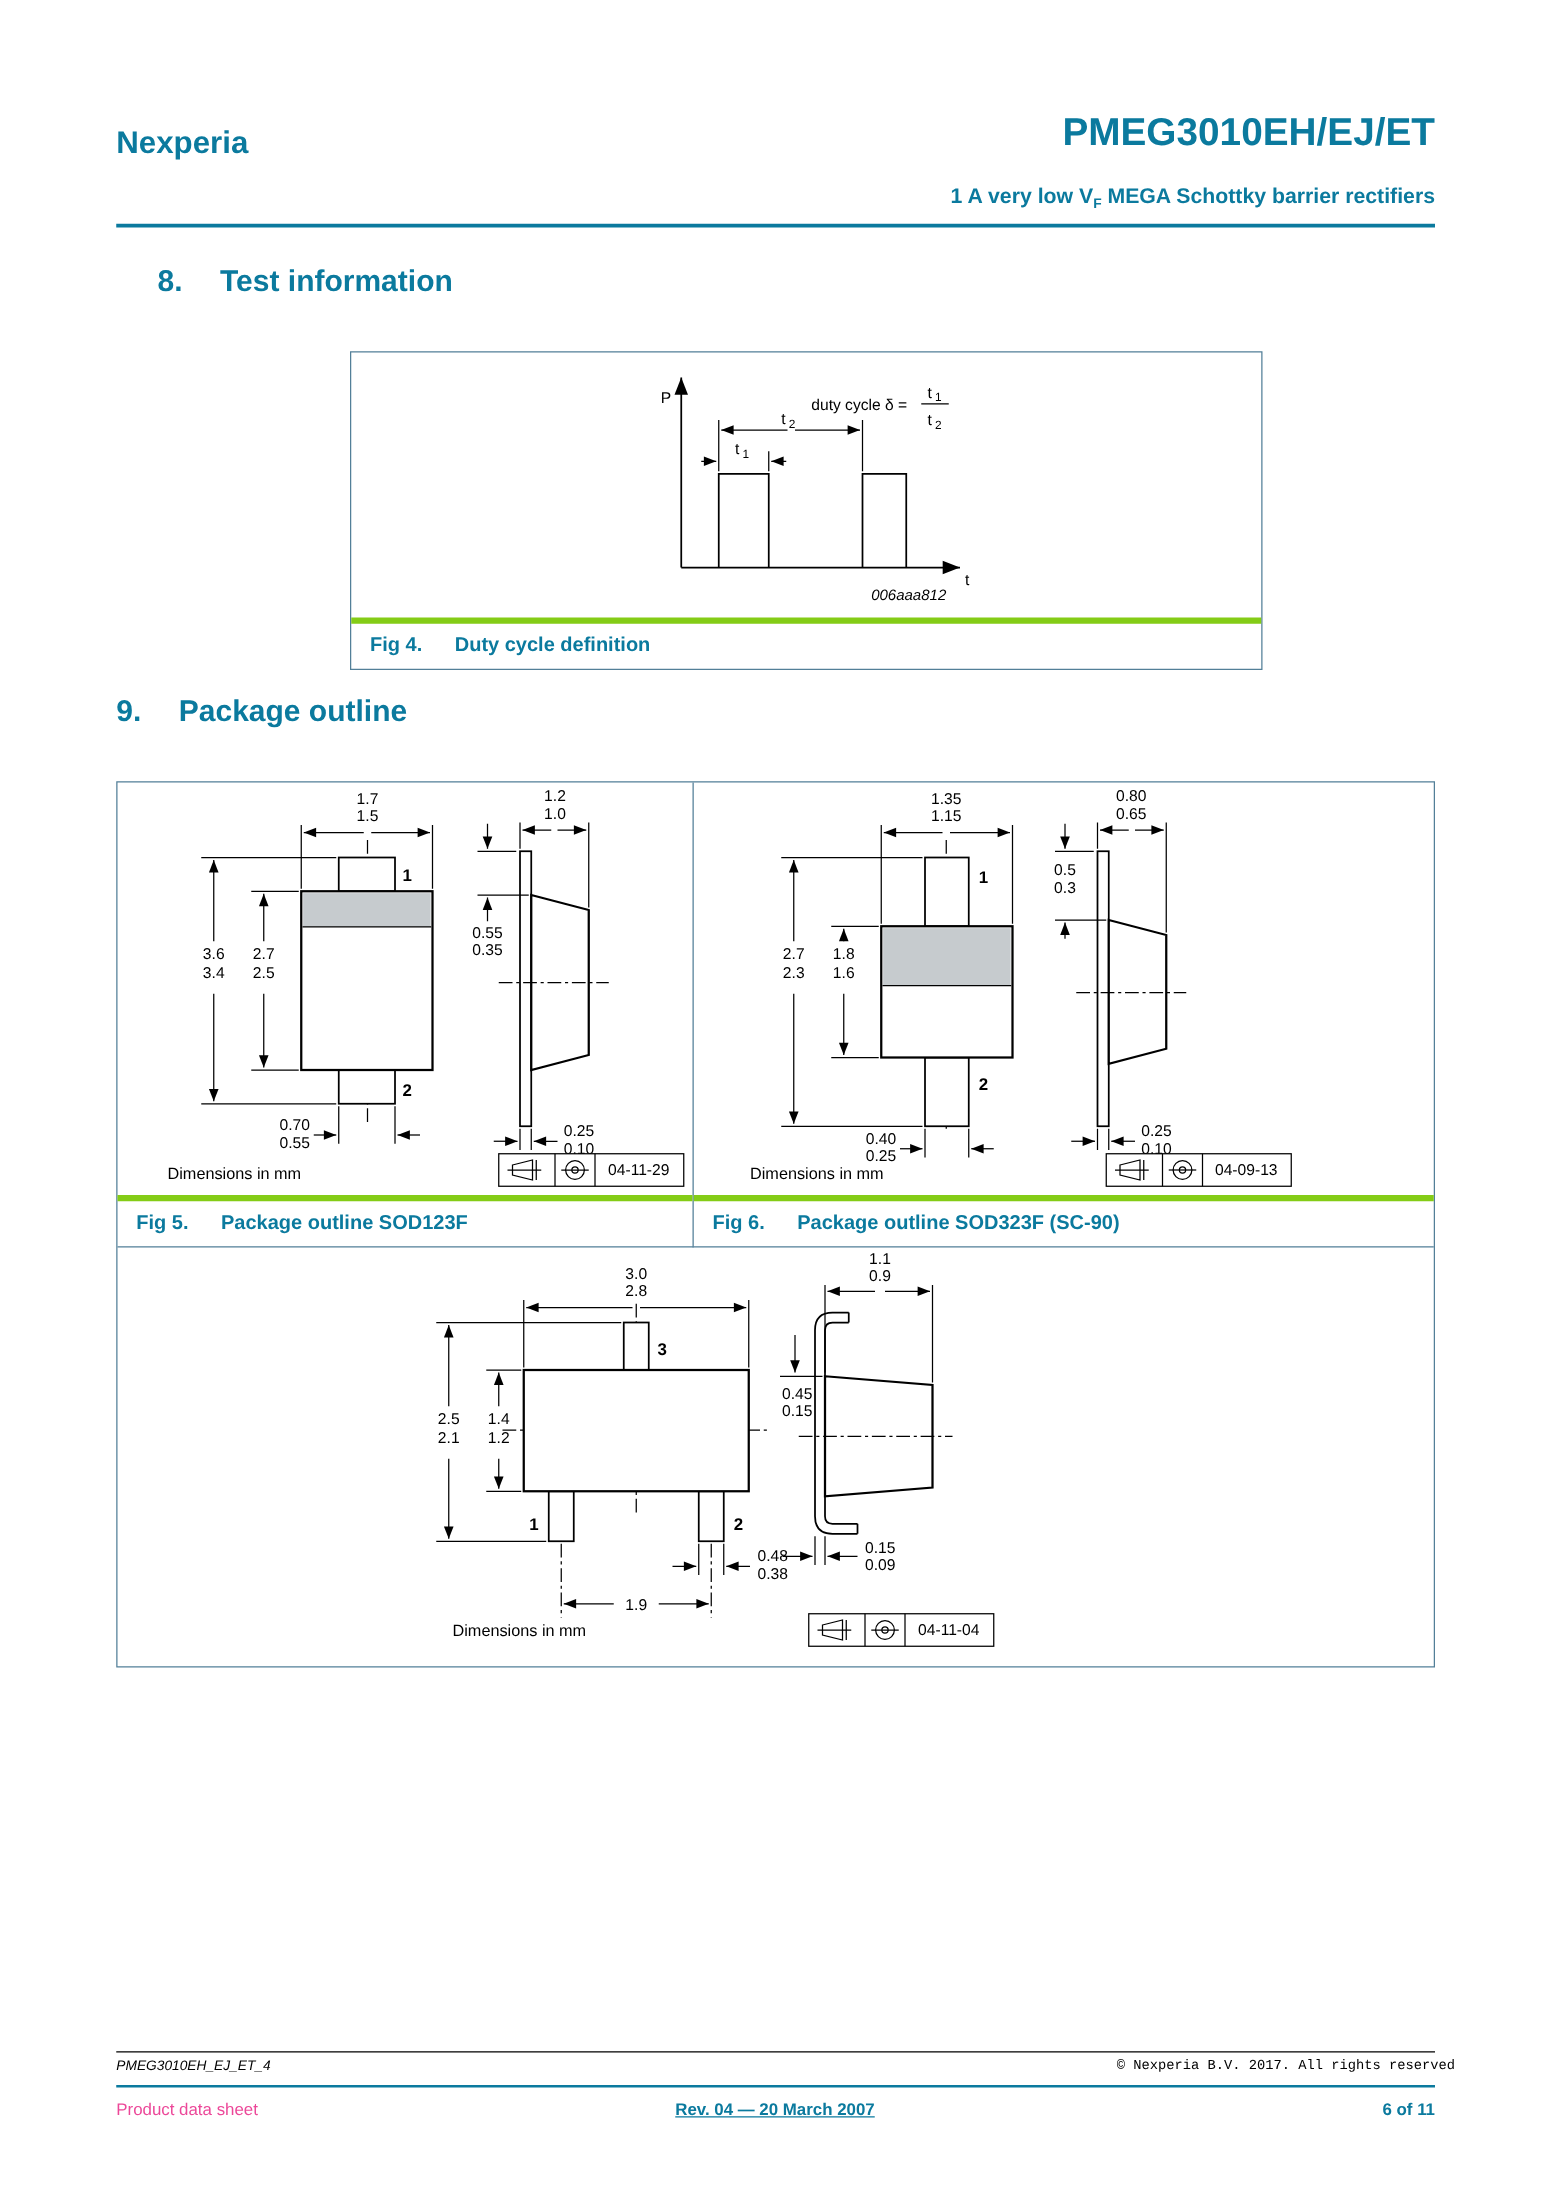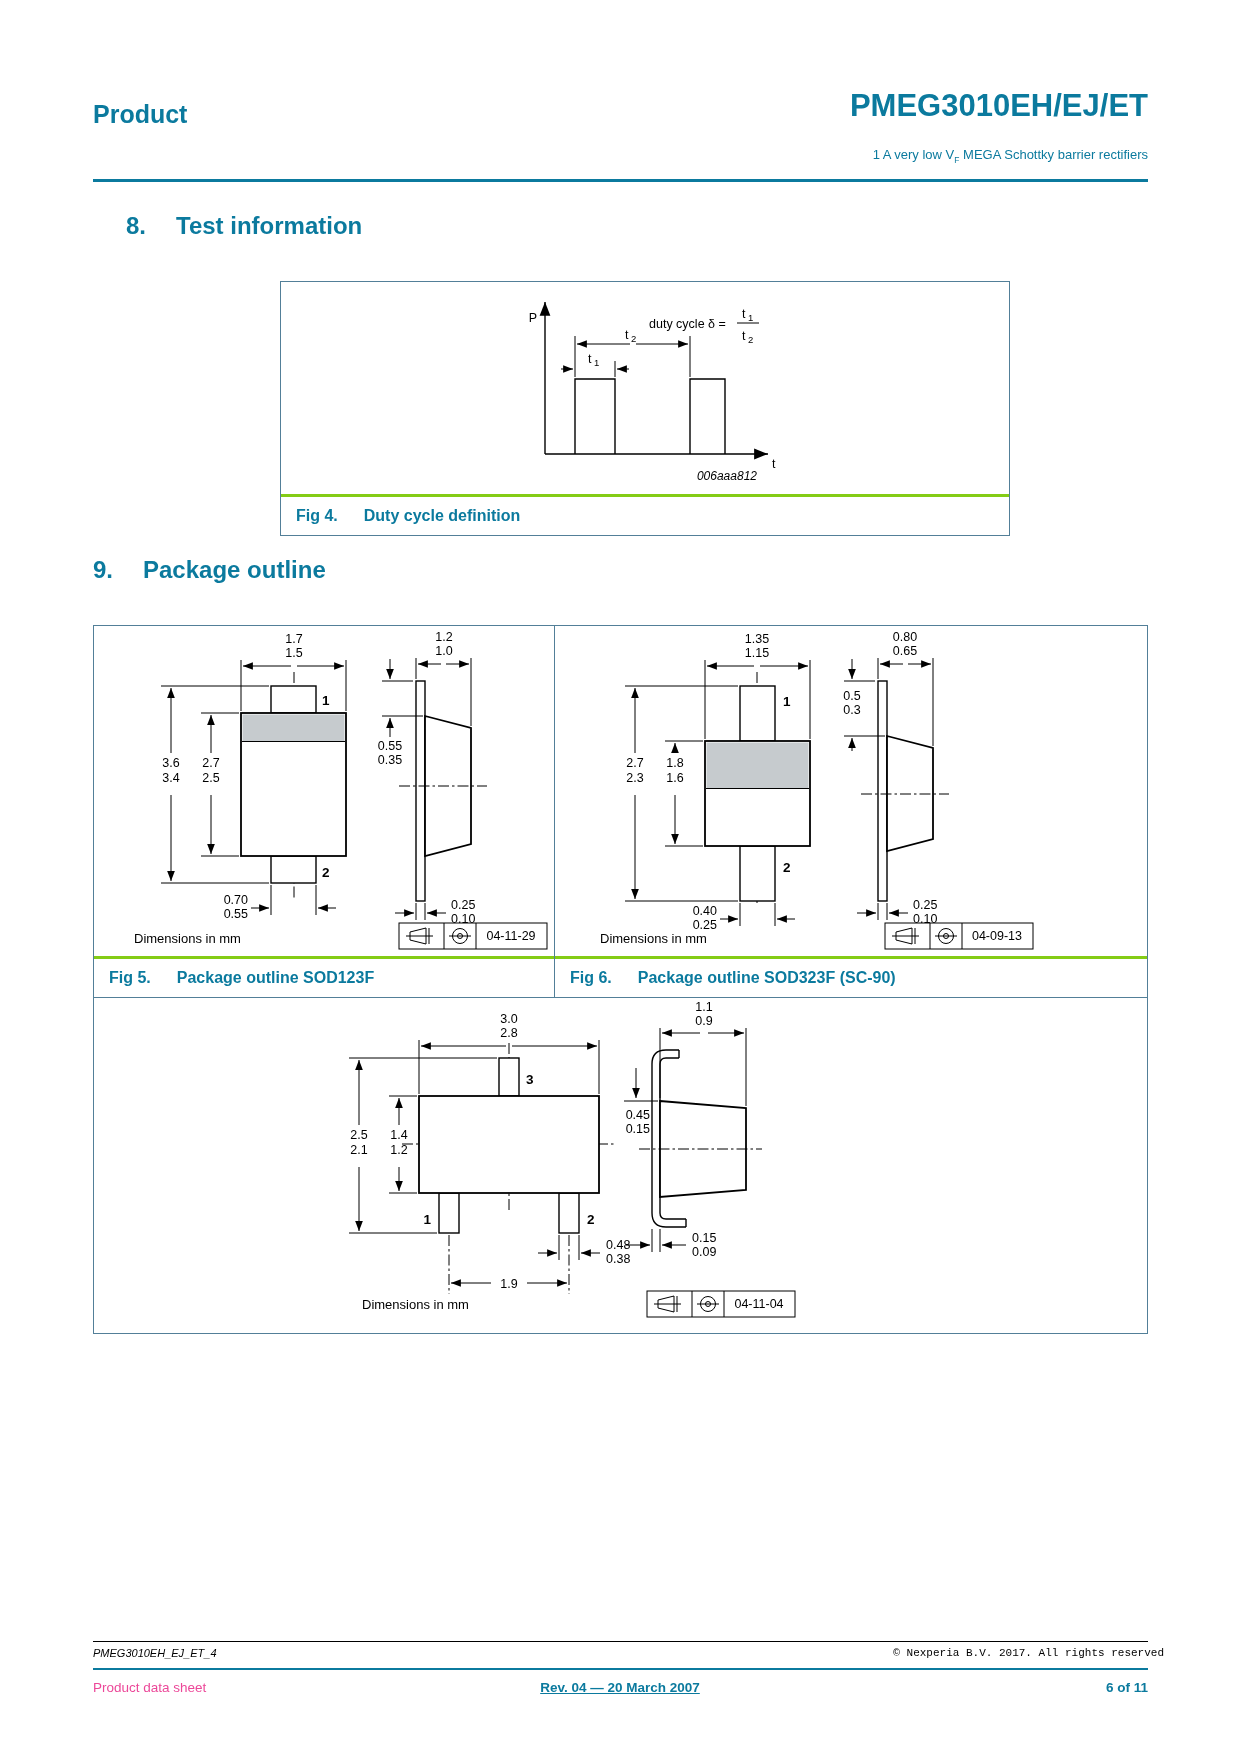--- a/index.html
+++ b/index.html
@@ -1,29 +1,29 @@
 <!DOCTYPE html>
 <html><head>
 <meta charset="utf-8">
 <style>
   html,body{margin:0;padding:0;background:#fff;}
   .page{position:relative;width:1240px;height:1754px;background:#fff;
         font-family:"Liberation Sans",sans-serif;color:#000;overflow:hidden;}
   
   .brand{position:absolute;left:93px;top:100px;font-size:25px;font-weight:bold;color:#0b7a9e;}
   .partno{position:absolute;right:92px;top:88px;font-size:31px;font-weight:bold;color:#0b7a9e;}
-  .subtitle{position:absolute;right:92px;top:147px;font-size:13px;font-weight:normal;color:#0b7a9e;}
+  .subtitle{position:absolute;right:92px;top:147px;font-size:17px;font-weight:bold;color:#0b7a9e;}
   .subtitle sub{font-size:0.65em;}
   .hdr-rule{position:absolute;left:93px;right:92px;top:179px;height:3px;background:#0b7a9e;}
   
   .sec{position:absolute;left:93px;font-size:24px;font-weight:bold;color:#0b7a9e;}
   .sec .num{display:inline-block;width:50px;}
   
   .figbox{position:absolute;border:1px solid #527f98;background:#fff;box-sizing:border-box;}
-  .figcap{height:41px;box-sizing:border-box;border-top:3px solid #84cc16;display:flex;
+  .figcap{height:41px;box-sizing:border-box;border-top:5px solid #84cc16;display:flex;
           align-items:center;gap:26px;padding:0 15px;color:#0b7a9e;font-weight:bold;font-size:16px;}
   .fig4box{left:280px;top:281px;width:730px;}
   .pkg{position:absolute;left:93px;top:625px;width:1055px;border:1px solid #527f98;box-sizing:border-box;
        display:grid;grid-template-columns:461px 592px;background:#fff;}
   .cell{box-sizing:border-box;}
   .c5{border-right:1px solid #527f98;border-bottom:1px solid #527f98;}
   .c6{border-bottom:1px solid #527f98;}
   .c7{grid-column:1 / 3;}
   svg{display:block;}
   
@@ -46,21 +46,21 @@
   .ft-rule{position:absolute;left:93px;right:92px;top:1668px;height:2px;background:#0b7a9e;}
   .ft-left{position:absolute;left:93px;top:1680px;font-size:13.5px;font-weight:normal;color:#ec4899;}
   .ft-center{position:absolute;left:50%;transform:translateX(-50%);top:1680px;font-size:13.5px;font-weight:bold;color:#0b7a9e;text-decoration:underline;}
   .ft-right{position:absolute;right:92px;top:1680px;font-size:13.5px;font-weight:bold;color:#0b7a9e;margin-left:20px;}
 </style>
 </head>
 <body>
 
 <div class="page">
 
-  <div class="brand">Product</div>
+  <div class="brand">Nexperia</div>
   <div class="partno">PMEG3010EH/EJ/ET</div>
   <div class="subtitle"><span>1 A very low V</span><sub>F</sub><span> MEGA Schottky barrier rectifiers</span></div>
   <div class="hdr-rule"></div>
 
   <div class="sec" style="top:212px;margin-left:33px;">
     <span class="num">8.</span><span>Test information</span>
   </div>
 
   <div class="figbox fig4box">
     <svg width="728" height="212" viewBox="0 0 728 212">

